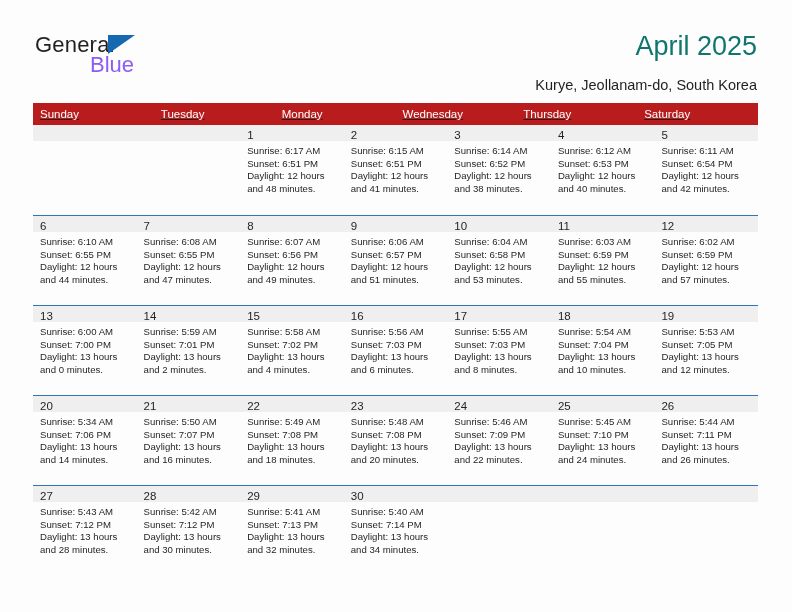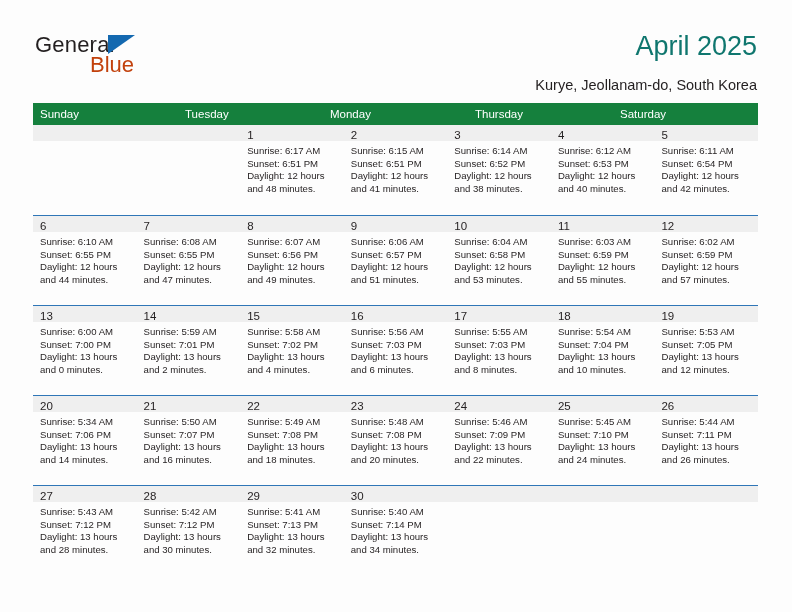--- a/index.html
+++ b/index.html
@@ -52,21 +52,21 @@
     width: 0;
     height: 0;
     border-left: 27px solid #1469b0;
     border-bottom: 19px solid transparent;
   }
   .logo-blue {
     position: absolute;
     left: 55px;
     top: 20px;
     font-size: 22px;
-    color: #c2410c;
+    color: #8b5cf6;
     font-family: "Liberation Sans", sans-serif;
   }
   .title {
     position: absolute;
     right: 35px;
     top: 31px;
     font-size: 27px;
     color: #0f766e;
     text-align: center;
     white-space: nowrap;
@@ -83,22 +83,23 @@
 
   
   .cal {
     position: absolute;
     left: 33px;
     top: 103px;
     width: 725px;
   }
   .weekhead {
     display: flex;
-    background: #15803d;
+    background: #b91c1c;
     height: 22px;
+    text-decoration: underline;
   }
   .weekhead .wh {
     flex: 1 1 0;
     color: #ffffff;
     font-size: 11.5px;
     line-height: 22px;
     padding-left: 7px;
     box-sizing: border-box;
     white-space: nowrap;
   }
@@ -160,20 +161,21 @@
 
     <div class="title">April 2025</div>
     <div class="subtitle">Kurye, Jeollanam-do, South Korea</div>
   </div>
 
   <div class="cal">
     <div class="weekhead">
       <div class="wh">Sunday</div>
       <div class="wh">Tuesday</div>
       <div class="wh">Monday</div>
+      <div class="wh">Wednesday</div>
       <div class="wh">Thursday</div>
       <div class="wh">Saturday</div>
     </div>
 
     <div id="weeks-container">
         <div class="week first">
           <div class="cell empty">
             <div class="daynum-band"><span class="daynum"></span></div>
           </div>
           <div class="cell empty">

